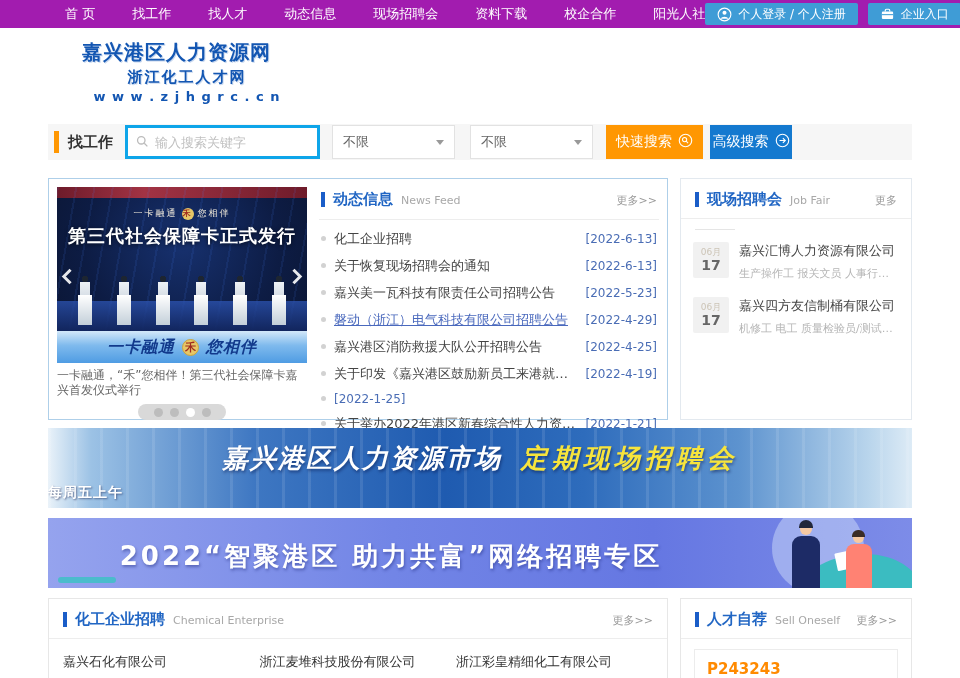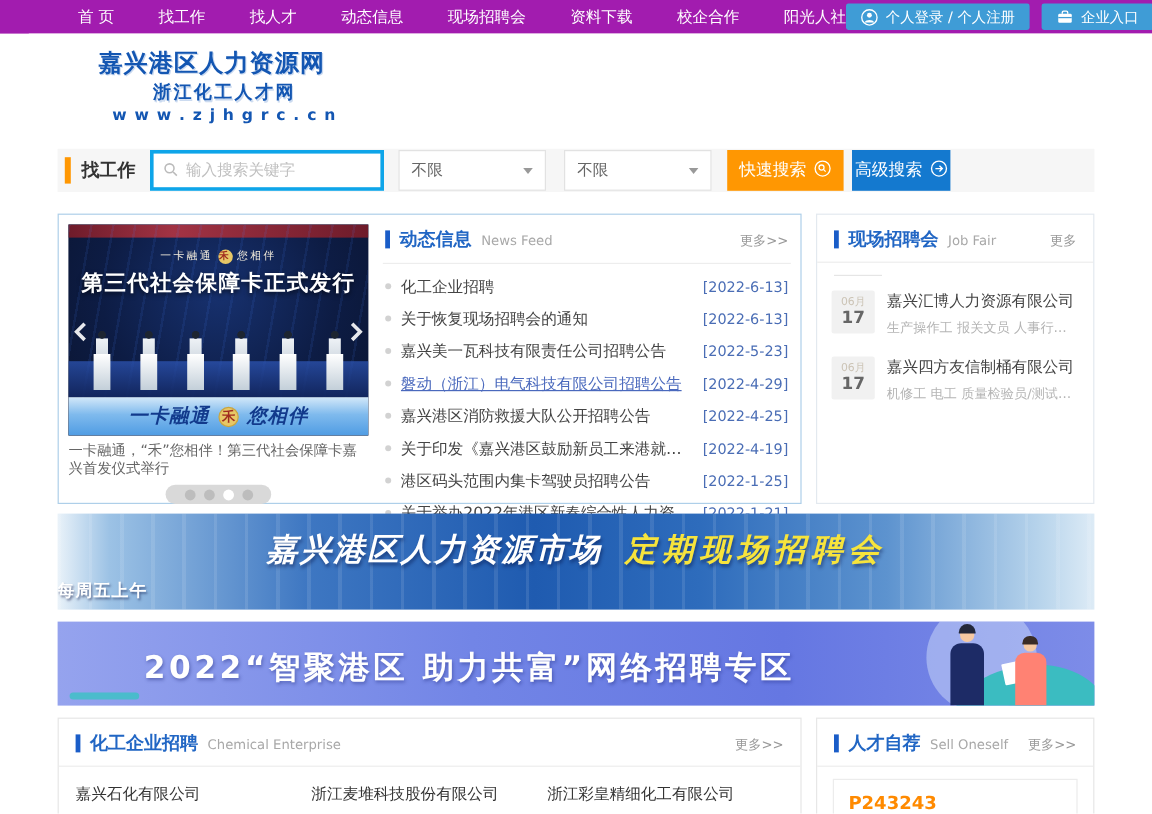--- a/index.html
+++ b/index.html
@@ -340,21 +340,20 @@
             <span class="news-text">嘉兴港区消防救援大队公开招聘公告</span>
             <span class="news-date">[2022-4-25]</span>
           </div>
           <div class="news-row">
             <span class="news-dot"></span>
             <span class="news-text">关于印发《嘉兴港区鼓励新员工来港就业补助操作...</span>
             <span class="news-date">[2022-4-19]</span>
           </div>
           <div class="news-row">
             <span class="news-dot"></span>
-            <span class="news-text">港区码头范围内集卡驾驶员招聘公告</span>
             <span class="news-date">[2022-1-25]</span>
           </div>
           <div class="news-row">
             <span class="news-dot"></span>
             <span class="news-text">关于举办2022年港区新春综合性人力资源暨春风...</span>
             <span class="news-date">[2022-1-21]</span>
           </div>
         </div>
       </div>
     </div>

